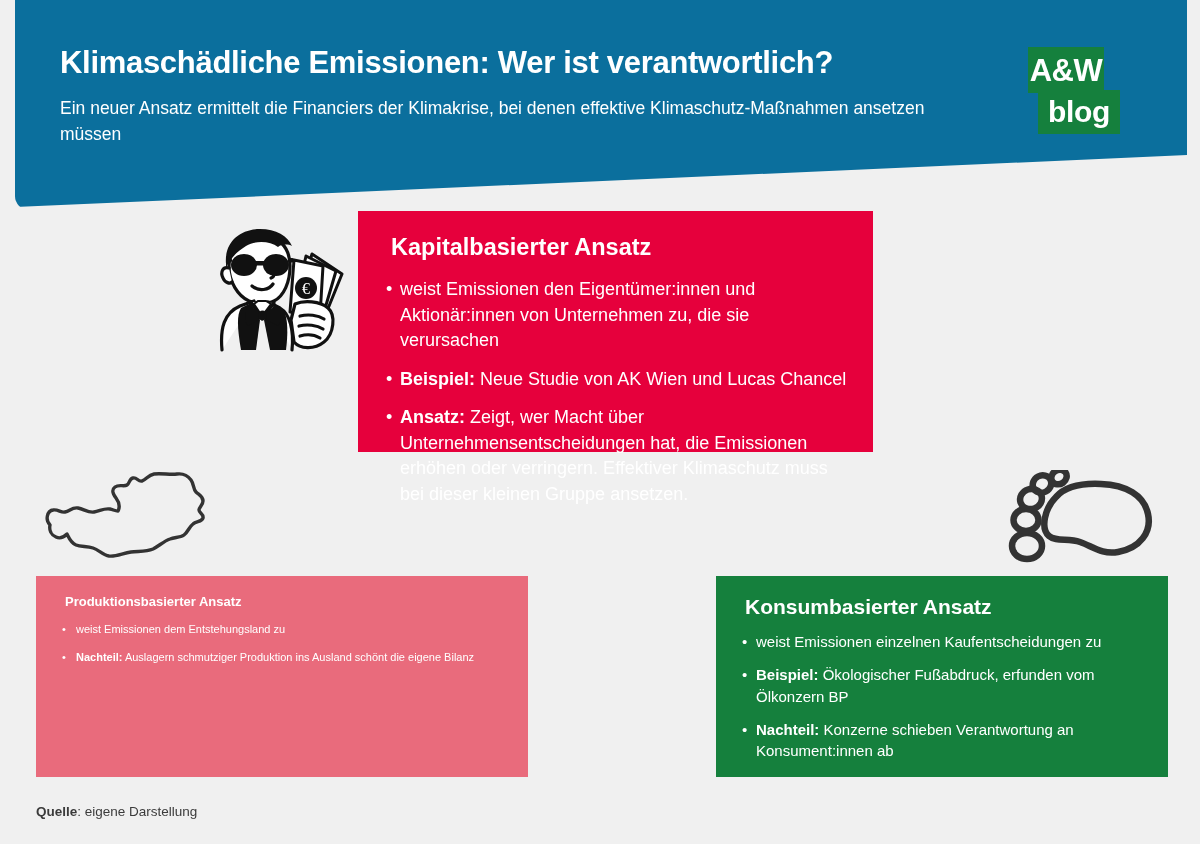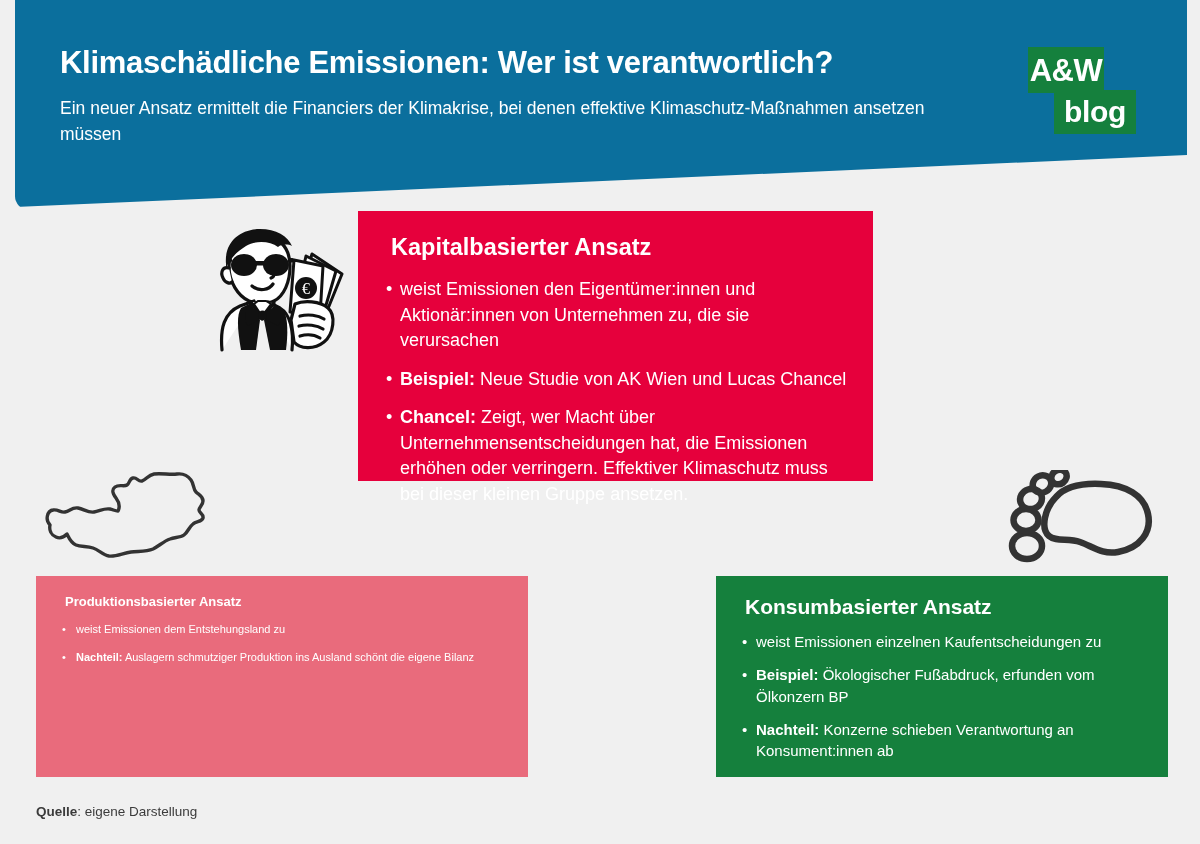--- a/index.html
+++ b/index.html
@@ -77,21 +77,21 @@
   }
   .logo-top {
     left: 0px;
     top: 0px;
     width: 76px;
     height: 46px;
     font-size: 31px;
     letter-spacing: -0.5px;
   }
   .logo-bottom {
-    left: 26px;
+    left: 10px;
     top: 43px;
     width: 82px;
     height: 44px;
     font-size: 30px;
     letter-spacing: -0.3px;
   }
 
   
   .card {
     position: absolute;
@@ -123,21 +123,21 @@
   }
   .card li .lead {
     font-weight: bold;
   }
 
   
   .card-capital {
     left: 358px;
     top: 211px;
     width: 515px;
-    height: 270px;
+    height: 241px;
     background: #e6003c;
     padding: 22px 26px 0 28px;
   }
   .card-capital .card-title {
     font-size: 23.5px;
     margin-bottom: 16px;
     padding-left: 5px;
   }
   .card-capital li {
     font-size: 18px;
@@ -289,21 +289,21 @@
         <path d="M104 120 C111 118, 119 119, 124 122"></path>
       </g>
     </svg>
   </div>
 
   <div class="card card-capital">
     <h2 class="card-title">Kapitalbasierter Ansatz</h2>
     <ul>
       <li><span class="lead"></span><span>weist Emissionen den Eigentümer:innen und Aktionär:innen von Unternehmen zu, die sie verursachen</span></li>
       <li><span class="lead">Beispiel:</span><span> Neue Studie von AK Wien und Lucas Chancel</span></li>
-      <li><span class="lead">Chancel:</span><span> Zeigt, wer Macht über Unternehmensentscheidungen hat, die Emissionen erhöhen oder verringern. Effektiver Klimaschutz muss bei dieser kleinen Gruppe ansetzen.</span></li>
+      <li><span class="lead">Ansatz:</span><span> Zeigt, wer Macht über Unternehmensentscheidungen hat, die Emissionen erhöhen oder verringern. Effektiver Klimaschutz muss bei dieser kleinen Gruppe ansetzen.</span></li>
     </ul>
   </div>
 
   <div class="icon-austria-map">
     <svg viewBox="0 0 182 92" width="182" height="92" xmlns="http://www.w3.org/2000/svg">
       <path d="M14 55 C9 50, 11 41, 17 40 C22 39, 25 43, 29 42 C34 41, 36 37, 42 38
                C48 39, 52 43, 58 42 C64 41, 68 38, 74 39 C77 39.5, 79 41, 82 41
                C84 37, 83 32, 80 28 C77 24, 75 20, 79 17 C83 14, 88 17, 91 15
                C94 13, 93 9, 97 8 C101 7, 102 12, 106 11 C110 10, 112 5, 118 4
                C126 3, 134 5, 141 4 C147 3.2, 152 6, 155 10 C158 14, 157 19, 160 22

